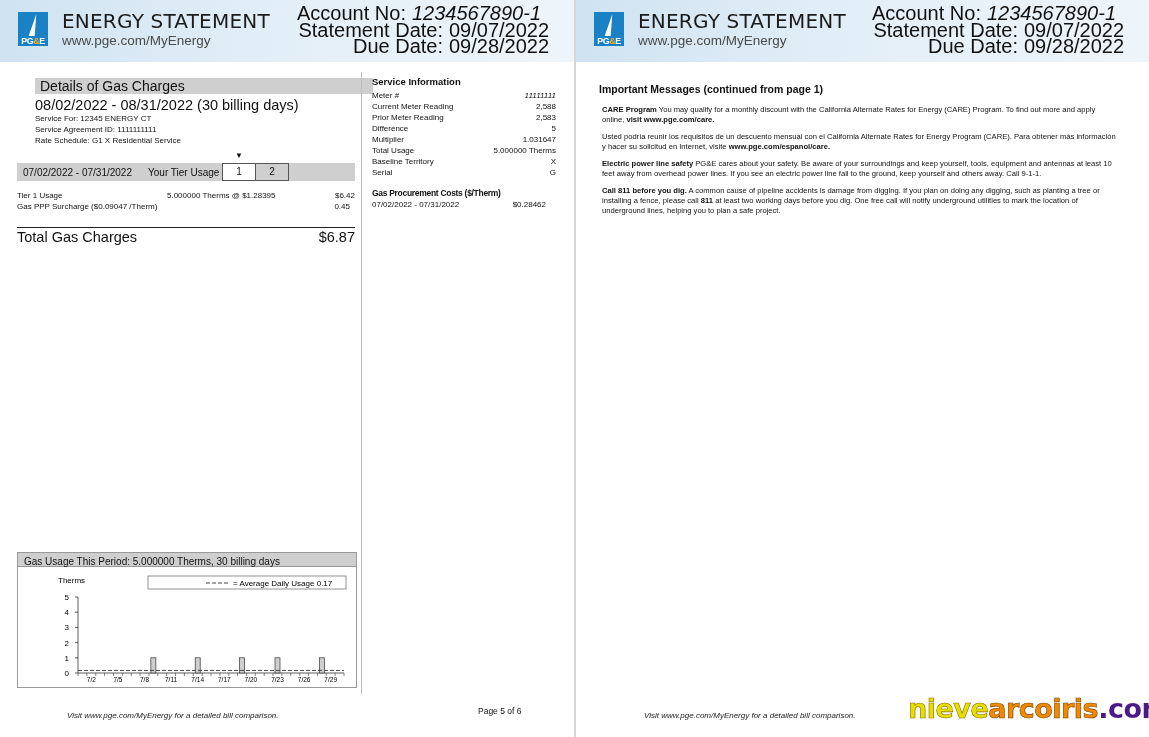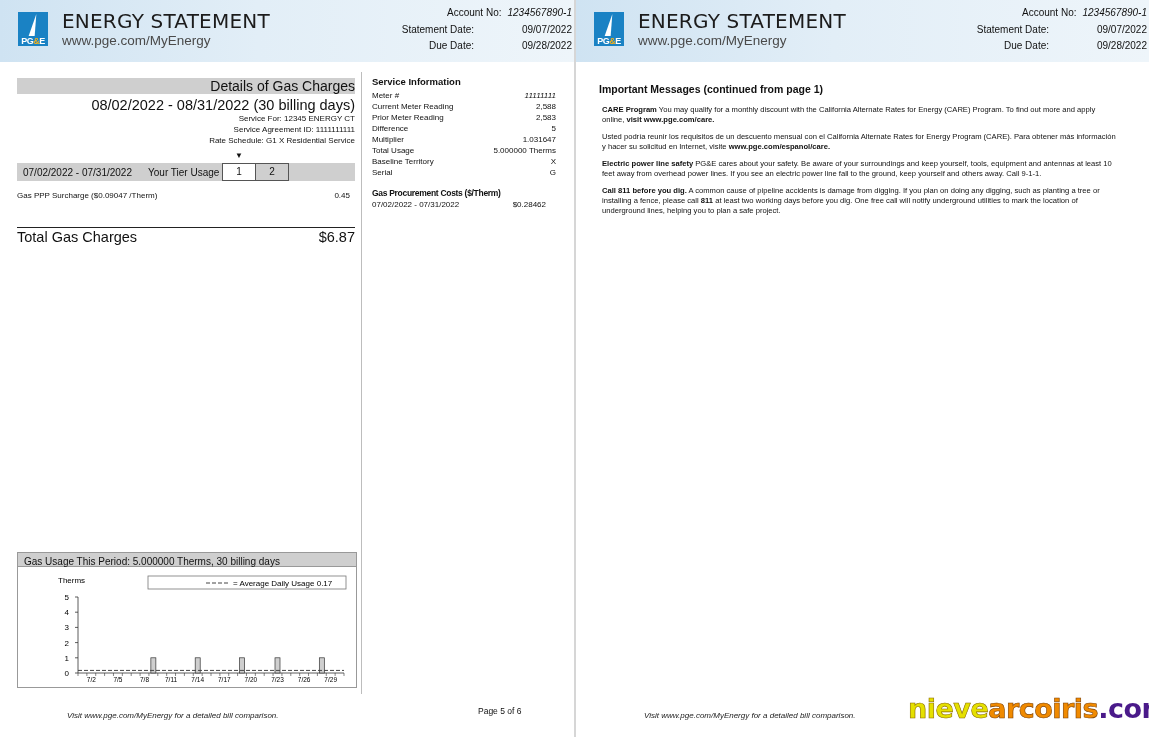--- a/index.html
+++ b/index.html
@@ -12,28 +12,28 @@
 
   .header { position: absolute; left: 0; top: 0; width: 100%; height: 62px;
     background: linear-gradient(90deg, #cfe3f2 0%, #e2eef7 45%, #eef5fa 100%); }
   .logo { position: absolute; left: 18px; top: 12px; width: 30px; height: 34px; background: #1a82c4; overflow: hidden; }
   .logo .bolt { position: absolute; left: 13px; top: 2px; width: 0; height: 0;
     border-left: 3px solid transparent; border-right: 3px solid transparent; border-bottom: 22px solid #fff; transform: skewX(-12deg); }
   .logo .lt { position: absolute; left: 0; bottom: 0; width: 30px; font: bold 9px "Liberation Sans", sans-serif; color: #fff; text-align: center; letter-spacing: -0.5px; }
   .logo .lt b { color: #f5b21a; }
   .h-title { position: absolute; left: 62px; top: 9px; font: 20px "DejaVu Sans", sans-serif; color: #1c1c1c; letter-spacing: 0.2px; }
   .h-url { position: absolute; left: 62px; top: 33px; font-size: 13.5px; color: #4a4a4a; }
-  .h-meta { position: absolute; right: 2px; top: 5px; font-size: 10px; line-height: 16.5px; color: #111; }
+  .h-meta { position: absolute; right: 33px; top: 5px; font-size: 20px; line-height: 16.5px; color: #111; }
   .h-meta .row { display: flex; justify-content: flex-end; }
   .h-meta .lbl { text-align: right; margin-right: 6px; }
   .h-meta .val { width: 92px; text-align: right; }
   .h-meta .row.acct .val { width: auto; font-style: italic; }
 
   
-  .details { position: absolute; left: 17px; top: 78px; width: 338px; text-align: right; }
+  .details { position: absolute; left: 35px; top: 78px; width: 338px; }
   .sec-bar { background: #cfcfcf; height: 16px; font-size: 14px; line-height: 16px; padding-left: 5px; }
   .period { font-size: 14.5px; margin-top: 3px; }
   .small { font-size: 8px; line-height: 11px; }
   .tier-bar { position: absolute; left: 17px; top: 163px; width: 338px; height: 18px; background: #cfcfcf; font-size: 10px; }
   .tier-bar .dr { position: absolute; left: 6px; top: 4px; }
   .tier-bar .ytu { position: absolute; left: 131px; top: 4px; }
   .tier-bar .box { position: absolute; top: 0; width: 34px; height: 18px; border: 1px solid #555; text-align: center; line-height: 16px; font-size: 10px; }
   .tier-bar .b1 { left: 205px; background: #fff; }
   .tier-bar .b2 { left: 238px; background: #cfcfcf; }
   .arrow { position: absolute; left: 235px; top: 151px; font-size: 8px; }
@@ -110,20 +110,25 @@
 
     <div class="arrow">▼</div>
     <div class="tier-bar">
       <span class="dr">07/02/2022 - 07/31/2022</span>
       <span class="ytu">Your Tier Usage</span>
       <span class="box b1">1</span>
       <span class="box b2">2</span>
     </div>
 
     <div class="charges">
+      <div class="line">
+        <span class="c1">Tier 1 Usage</span>
+        <span class="c2" style="left:150px">5.000000 Therms @ $1.28395</span>
+        <span class="c3">$6.42</span>
+      </div>
       <div class="line">
         <span class="c1">Gas PPP Surcharge ($0.09047 /Therm)</span>
         <span class="c2" style="left:150px"></span>
         <span class="c3" style="right:5px">0.45</span>
       </div>
     </div>
 
     <div class="total">
       <span>Total Gas Charges</span>
       <span>$6.87</span>

